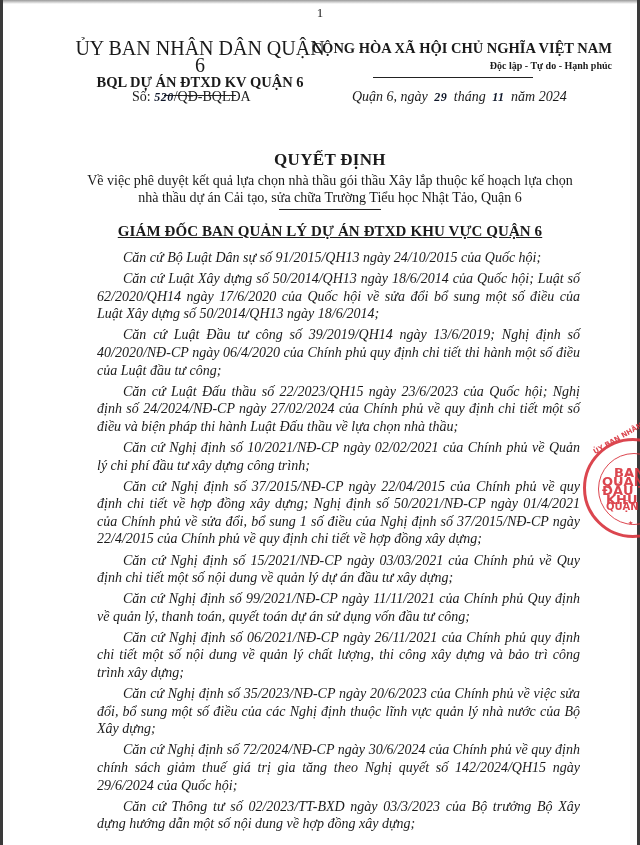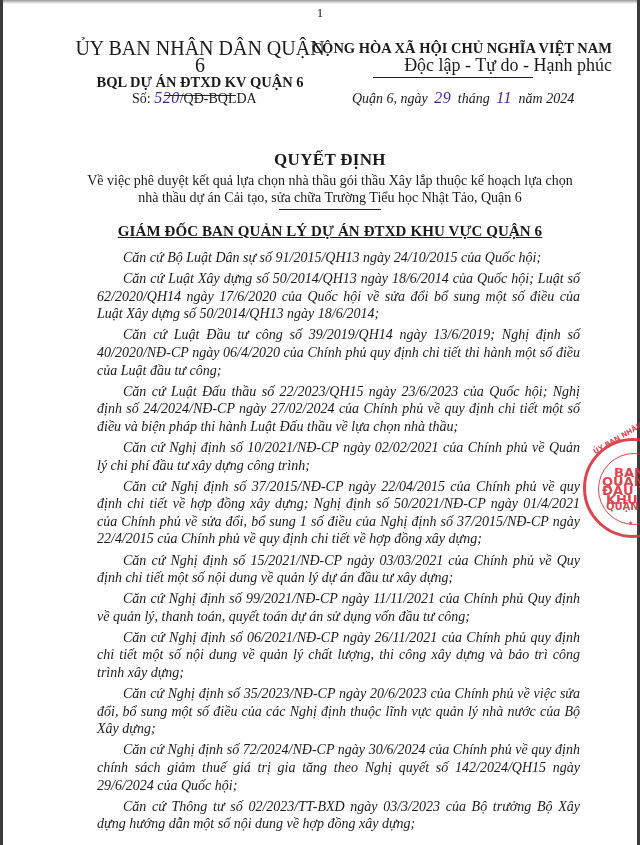--- a/index.html
+++ b/index.html
@@ -54,35 +54,36 @@
       margin: 4px auto 0 auto;
     }
     .header-right {
       position: absolute;
       left: 294px; top: 40px;
       width: 318px;
       text-align: right;
       line-height: 17px;
     }
     .header-right .l1 { font-size: 14.5px; font-weight: bold; white-space: nowrap; }
-    .header-right .l2 { font-size: 18px; font-weight: normal; }
+    .header-right .l2 { font-size: 10px; font-weight: bold; }
     .header-right .rule {
       width: 160px; height: 1px; background: #222;
       margin: 3px auto 0 auto;
     }
     .doc-number {
       position: absolute;
       left: 132px; top: 89px;
       font-size: 14px;
     }
     .handwritten {
-      color: #4c1d95;
-      font-size: 16px;
+      color: #0f172a;
+      font-size: 12px;
       font-style: italic;
       letter-spacing: 0.5px;
+      font-weight: bold;
     }
     .doc-date {
       position: absolute;
       left: 352px; top: 89px;
       font-size: 14px;
       font-style: italic;
       white-space: nowrap;
     }
     .doc-date span { margin-right: 3px; }
     .title-block {

